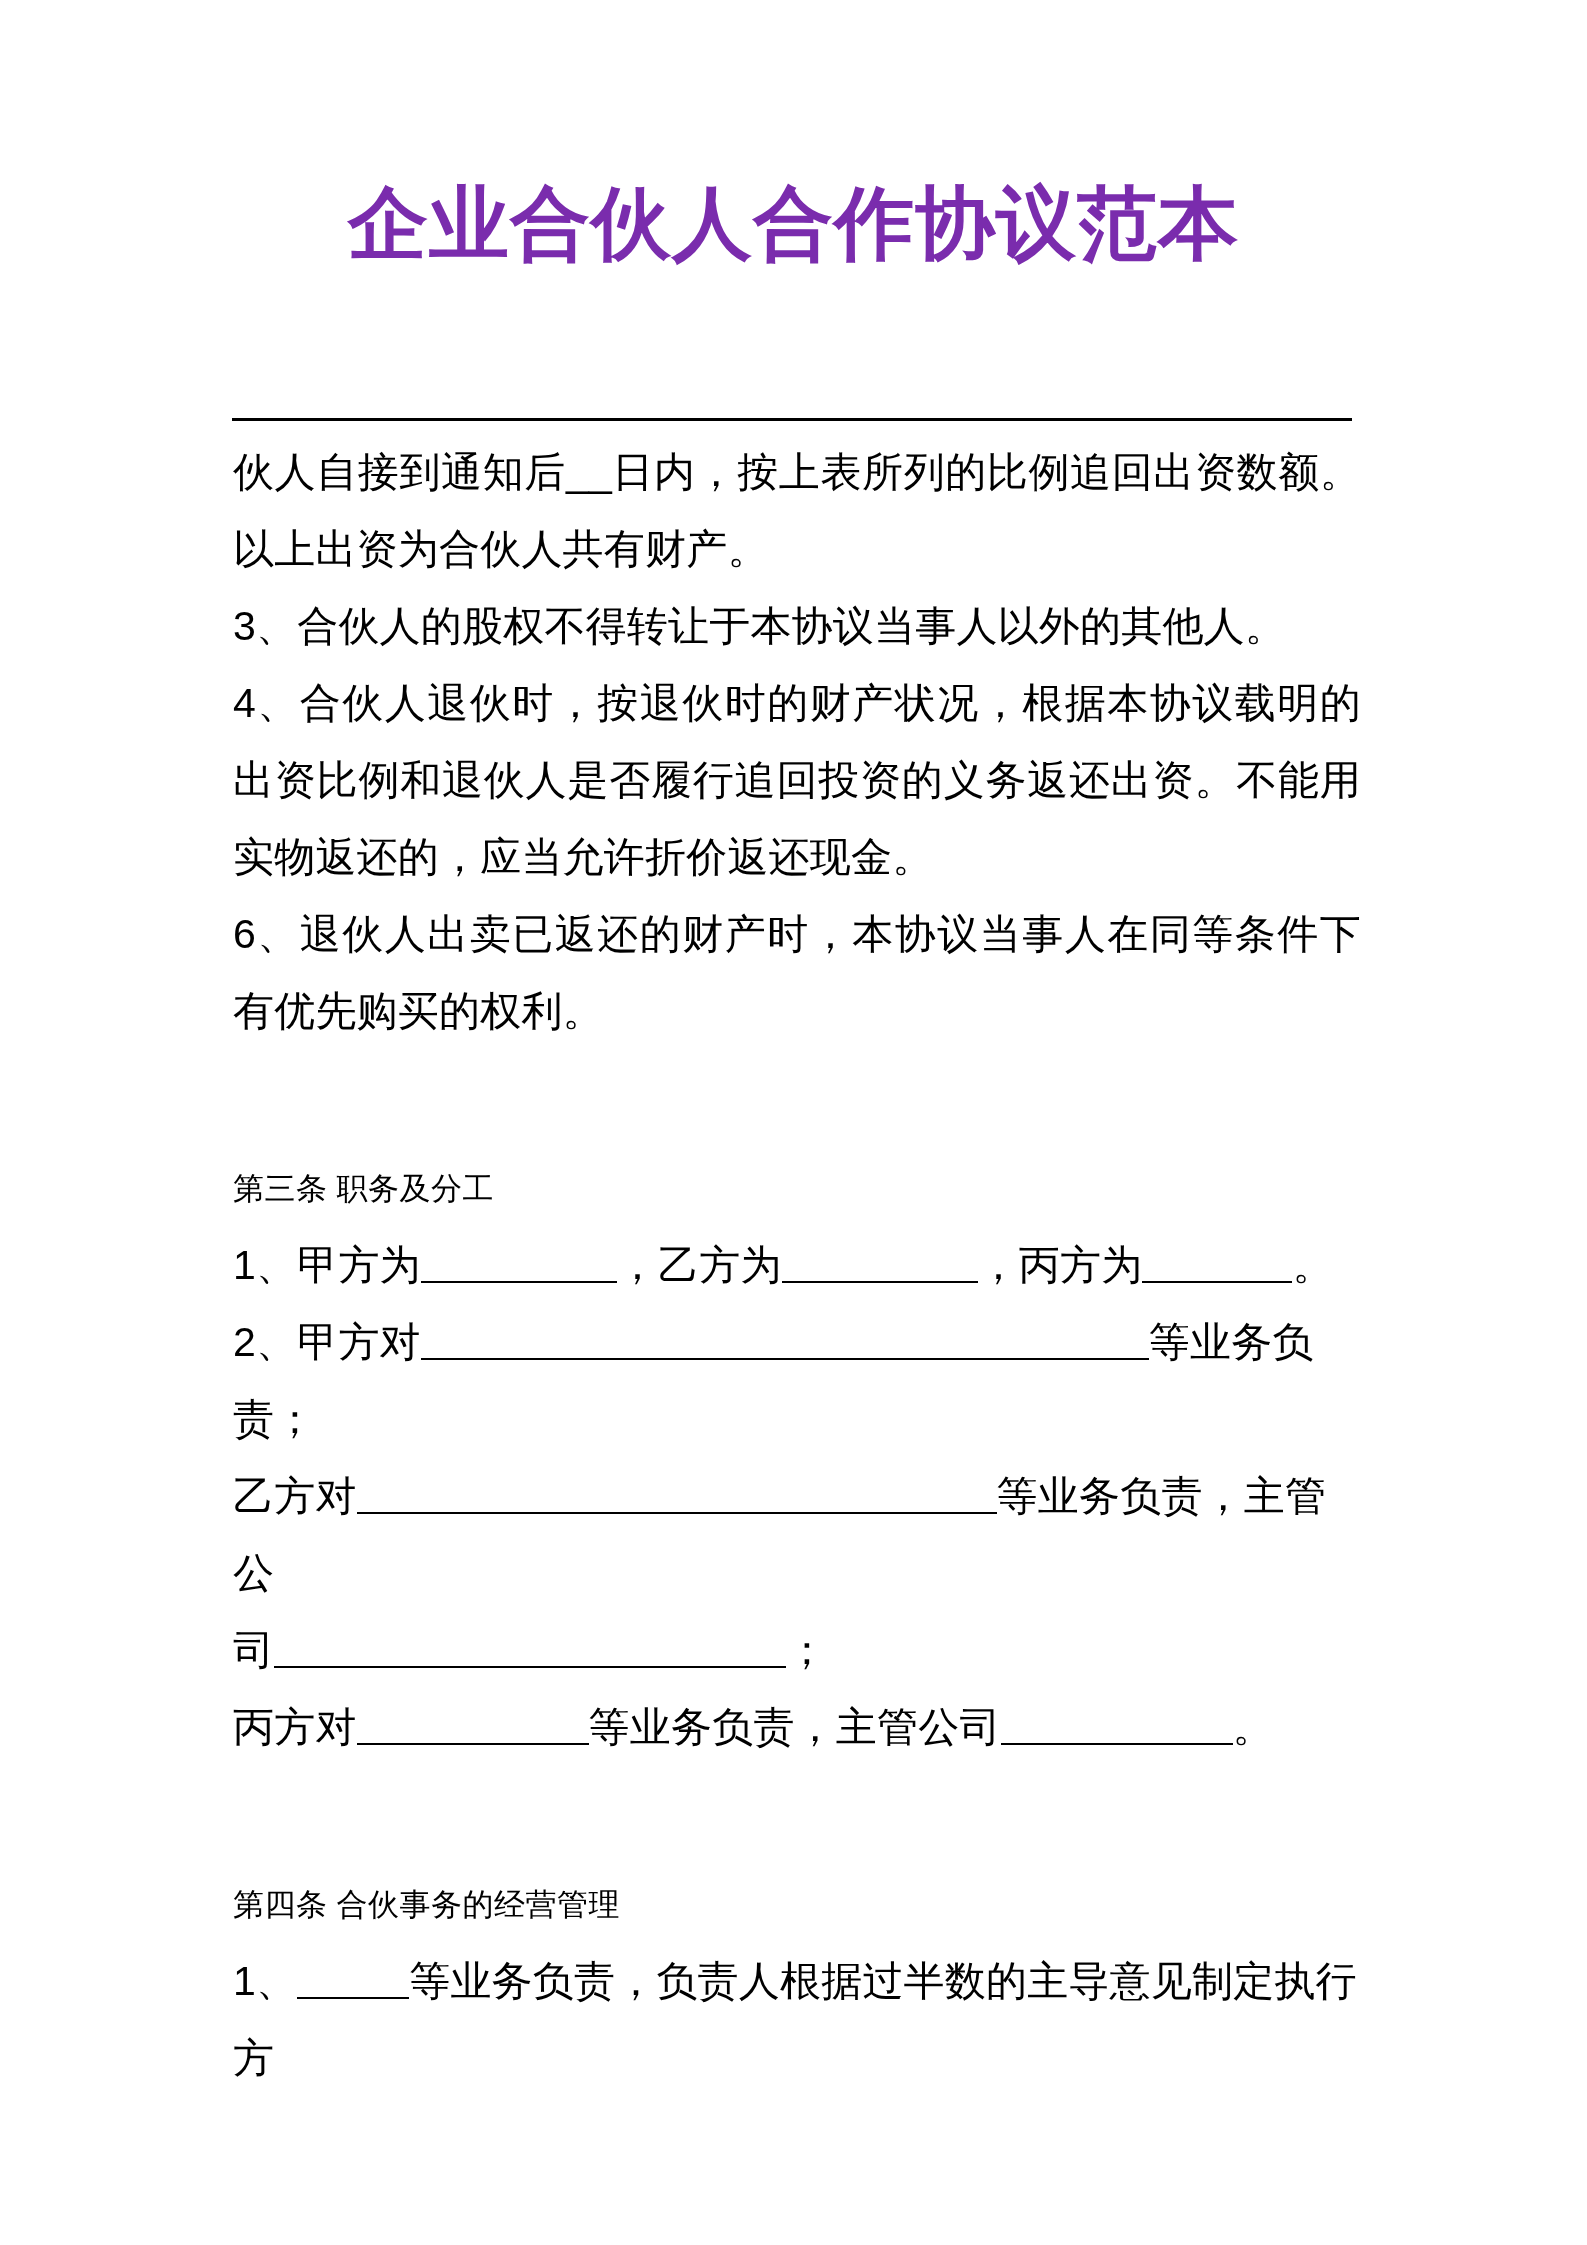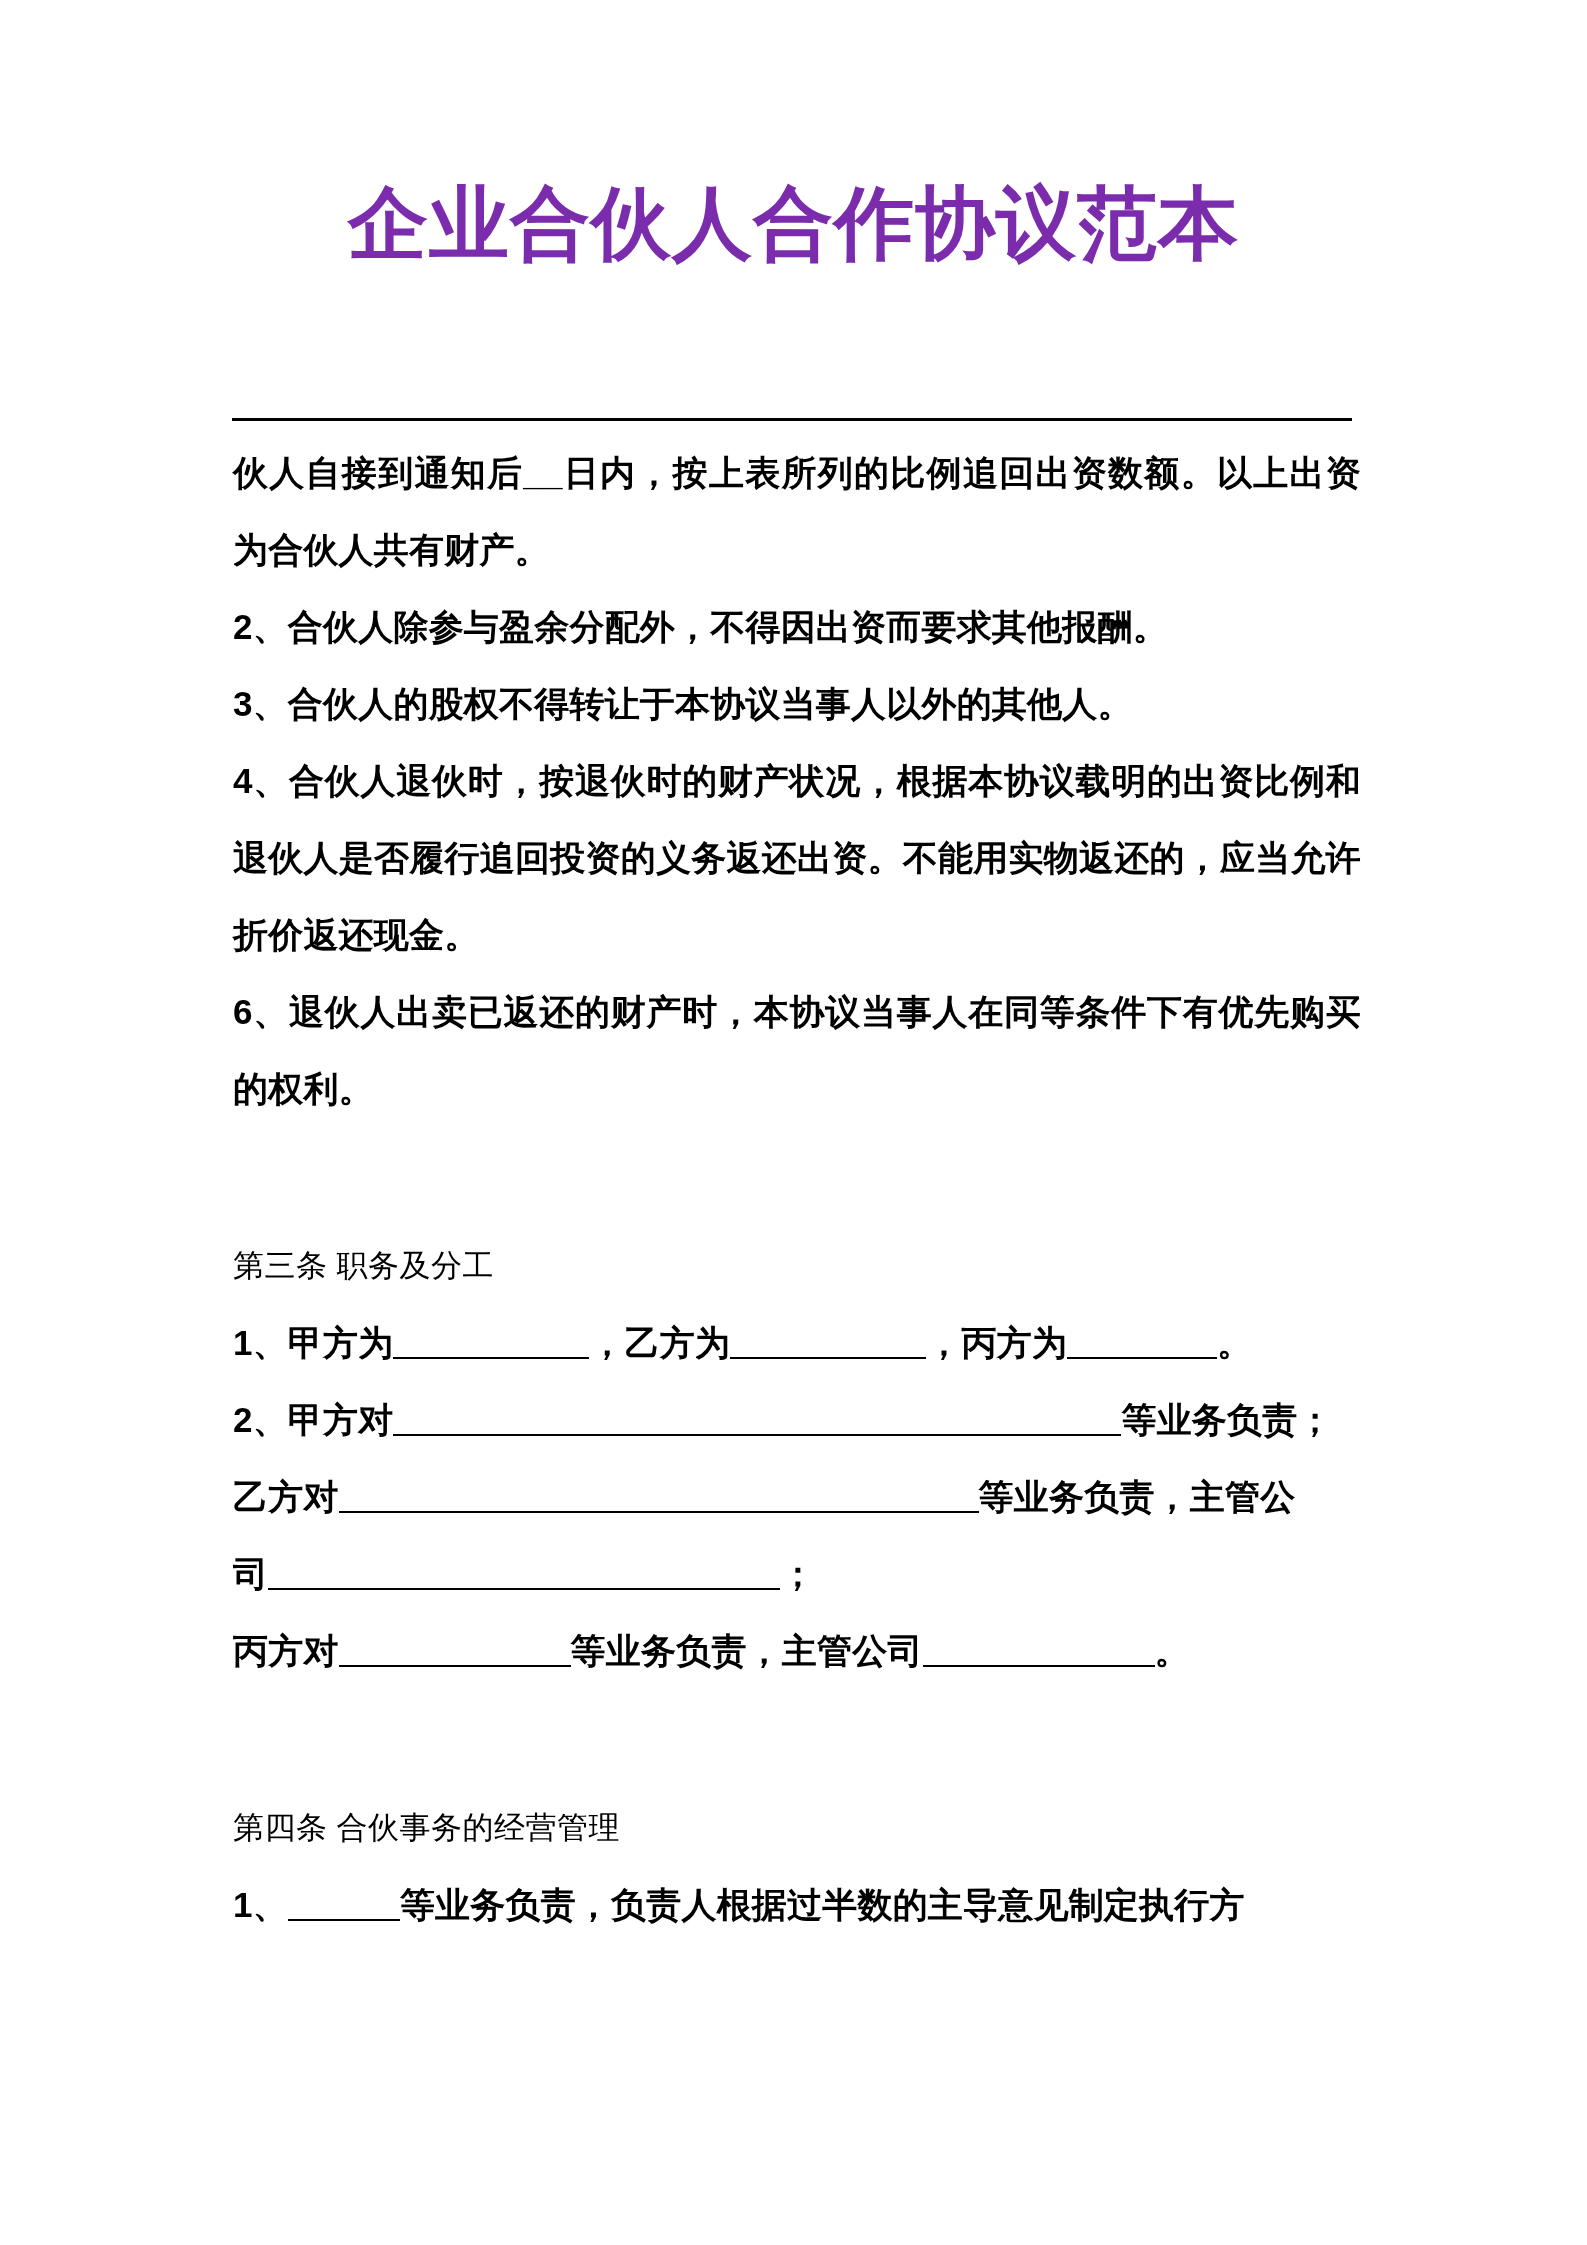--- a/index.html
+++ b/index.html
@@ -59,26 +59,26 @@
   
   .body-area {
     position: absolute;
     left: 233px;
     top: 434px;
     width: 1128px;
   }
 
   p.para {
     margin: 0 0 0 0;
-    font-size: 35px;
+    font-size: 41px;
     line-height: 77px;
     color: #000;
     text-align: justify;
     text-justify: inter-ideograph;
-    font-weight: 700;
+    font-weight: 400;
     letter-spacing: 0.2px;
   }
 
   p.para.tight {
     text-align: left;
   }
 
   h2.section-heading {
     margin: 0;
     font-size: 31px;
@@ -110,21 +110,20 @@
 <div class="page">
 
   <h1 class="doc-title">企业合伙人合作协议范本</h1>
 
   <hr class="title-rule">
 
   <div class="body-area">
 
     <p class="para">伙人自接到通知后__日内，按上表所列的比例追回出资数额。以上出资为合伙人共有财产。</p>
 
-    <p class="para">2、合伙人除参与盈余分配外，不得因出资而要求其他报酬。</p>
 
     <p class="para">3、合伙人的股权不得转让于本协议当事人以外的其他人。</p>
 
     <p class="para">4、合伙人退伙时，按退伙时的财产状况，根据本协议载明的出资比例和退伙人是否履行追回投资的义务返还出资。不能用实物返还的，应当允许折价返还现金。</p>
 
     <p class="para">6、退伙人出卖已返还的财产时，本协议当事人在同等条件下有优先购买的权利。</p>
 
     <div class="gap-lg"></div>
 
     <h2 class="section-heading">第三条  职务及分工</h2>

